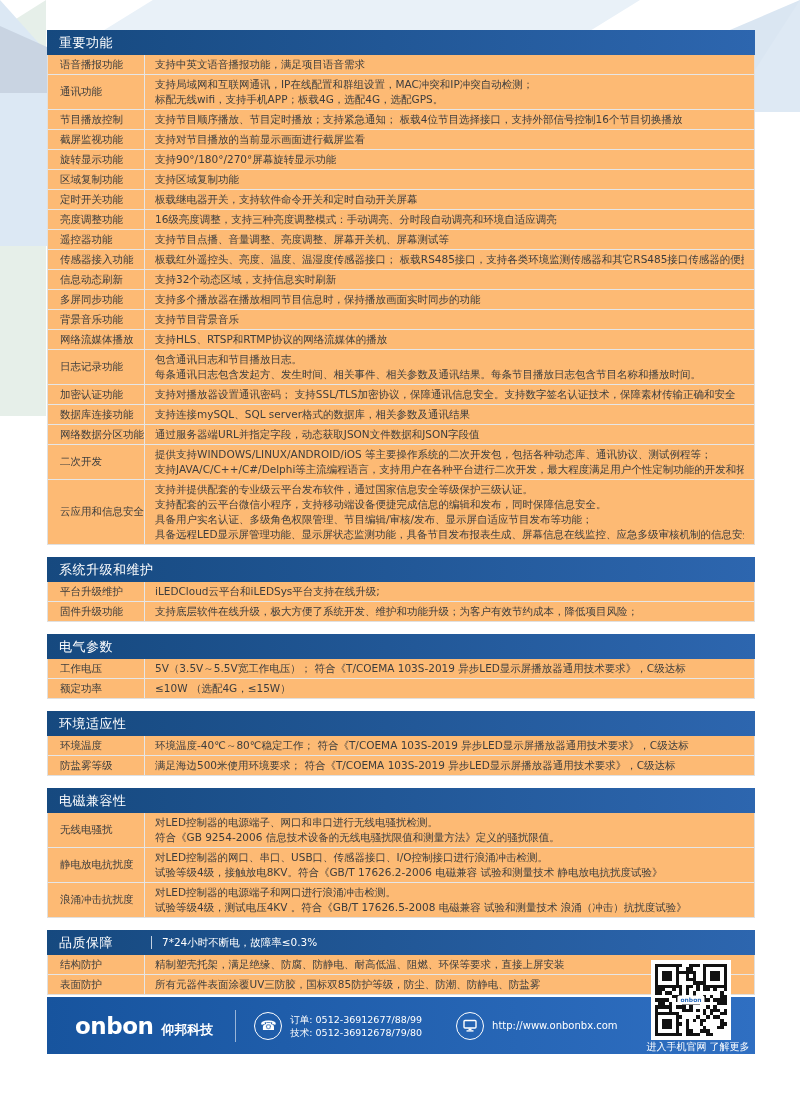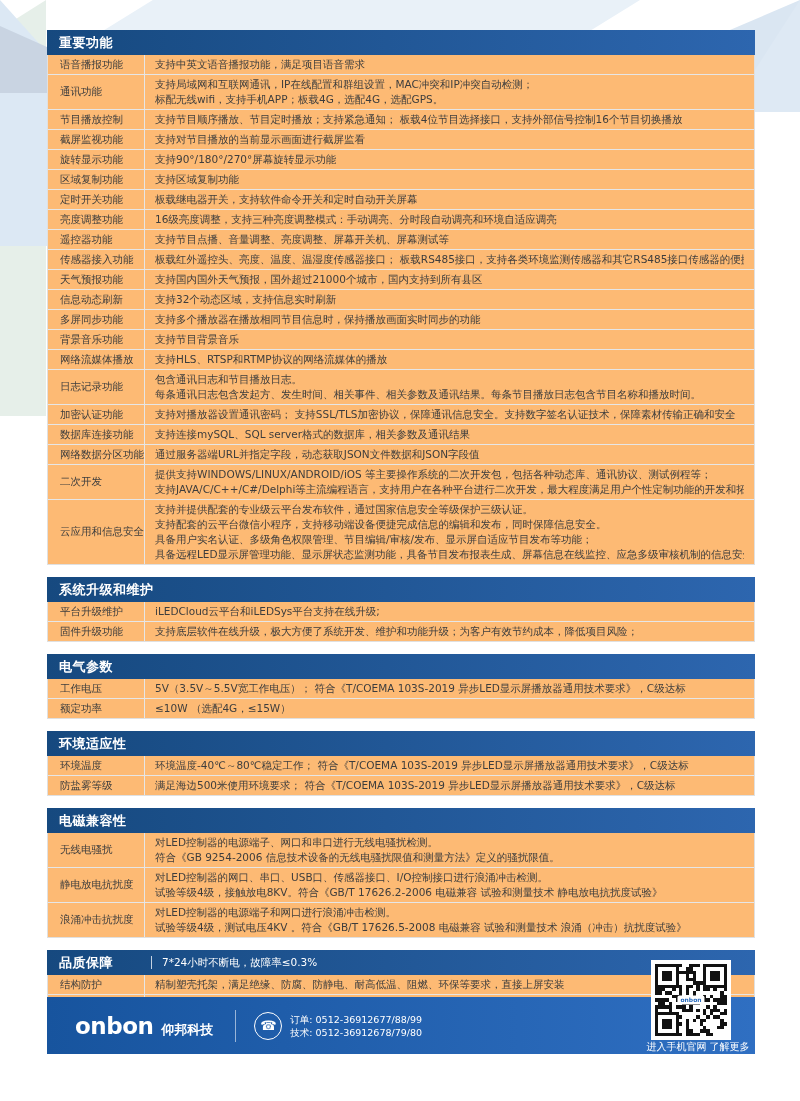--- a/index.html
+++ b/index.html
@@ -19,21 +19,21 @@
   .bg5{left:600px;top:1000;width:200px;height:101px;background:#dae6f2;clip-path:polygon(35% 55%,100% 0,100% 100%,0 100%);}
   .bg6{left:728px;top:928;width:72px;height:112px;background:#dee9f4;clip-path:polygon(0 100%,100% 0,100% 100%);}
 
   .content{position:absolute;left:47px;top:30px;width:708px;z-index:1;}
   .spec{margin-bottom:12px;}
   .band{
     height:25px;display:flex;align-items:center;padding:0 12px;
     background:linear-gradient(90deg,var(--band-left,#16497f) 0%,var(--band-right,#2d66af) 100%);
     color:#fff;
   }
-  .band-title{font-size:13px;font-weight:bold;letter-spacing:.5px;white-space:nowrap;}
+  .band-title{font-size:13px;font-weight:normal;letter-spacing:.5px;white-space:nowrap;}
   .band-sep{width:1px;height:13px;background:rgba(255,255,255,.75);margin:0 10px 0 38px;flex:0 0 auto;}
   .band-note{font-size:10.5px;font-weight:normal;white-space:nowrap;text-align:center;}
   .tbl{border:1px solid #e0e0e0;border-top:none;background:#fdba74;}
   .row{display:flex;border-bottom:1px solid #e6e6e6;}
   .row:last-child{border-bottom:none;}
   .c-label{
     flex:0 0 97px;box-sizing:border-box;border-right:1px solid #e6e6e6;
     display:flex;align-items:center;padding:2px 6px 2px 12px;
     font-size:10.5px;color:#3d3d3d;white-space:nowrap;overflow:hidden;
   }
@@ -145,26 +145,20 @@
           <div class="row">
             <div class="c-label">遥控器功能</div>
             <div class="c-val">
               <div class="vline">支持节目点播、音量调整、亮度调整、屏幕开关机、屏幕测试等</div>
             </div>
           </div>
           <div class="row">
             <div class="c-label">传感器接入功能</div>
             <div class="c-val">
               <div class="vline">板载红外遥控头、亮度、温度、温湿度传感器接口； 板载RS485接口，支持各类环境监测传感器和其它RS485接口传感器的便捷接入</div>
-            </div>
-          </div>
-          <div class="row">
-            <div class="c-label">天气预报功能</div>
-            <div class="c-val">
-              <div class="vline">支持国内国外天气预报，国外超过21000个城市，国内支持到所有县区</div>
             </div>
           </div>
           <div class="row">
             <div class="c-label">信息动态刷新</div>
             <div class="c-val">
               <div class="vline">支持32个动态区域，支持信息实时刷新</div>
             </div>
           </div>
           <div class="row">
             <div class="c-label">多屏同步功能</div>
@@ -342,20 +336,30 @@
     </div>
     <div class="fdiv"></div>
     <div class="f-item">
       <span class="circle-icon">
           <span class="glyph">☎</span>
         </span>
       <div class="f-lines">
         <div>订单: 0512-36912677/88/99</div>
         <div>技术: 0512-36912678/79/80</div>
       </div>
+    </div>
+    <div class="f-item">
+      <span class="circle-icon">
+        <svg width="14" height="13" viewBox="0 0 14 13">
+          <rect x="1" y="1.5" width="12" height="7.5" rx="1" fill="none" stroke="#fff" stroke-width="1.4"></rect>
+          <rect x="5.5" y="9.5" width="3" height="1.5" fill="#fff"></rect>
+          <rect x="3.5" y="11.2" width="7" height="1.4" fill="#fff"></rect>
+        </svg>
+      </span>
+      <div class="f-url">http://www.onbonbx.com</div>
     </div>
   </footer>
 
   <div class="qr">
     <svg viewBox="0 0 21 21">
         <rect x="7" y="0" width="1" height="1"></rect>
         <rect x="10" y="0" width="1" height="1"></rect>
         <rect x="11" y="0" width="1" height="1"></rect>
         <rect x="12" y="0" width="1" height="1"></rect>
         <rect x="9" y="1" width="1" height="1"></rect>

